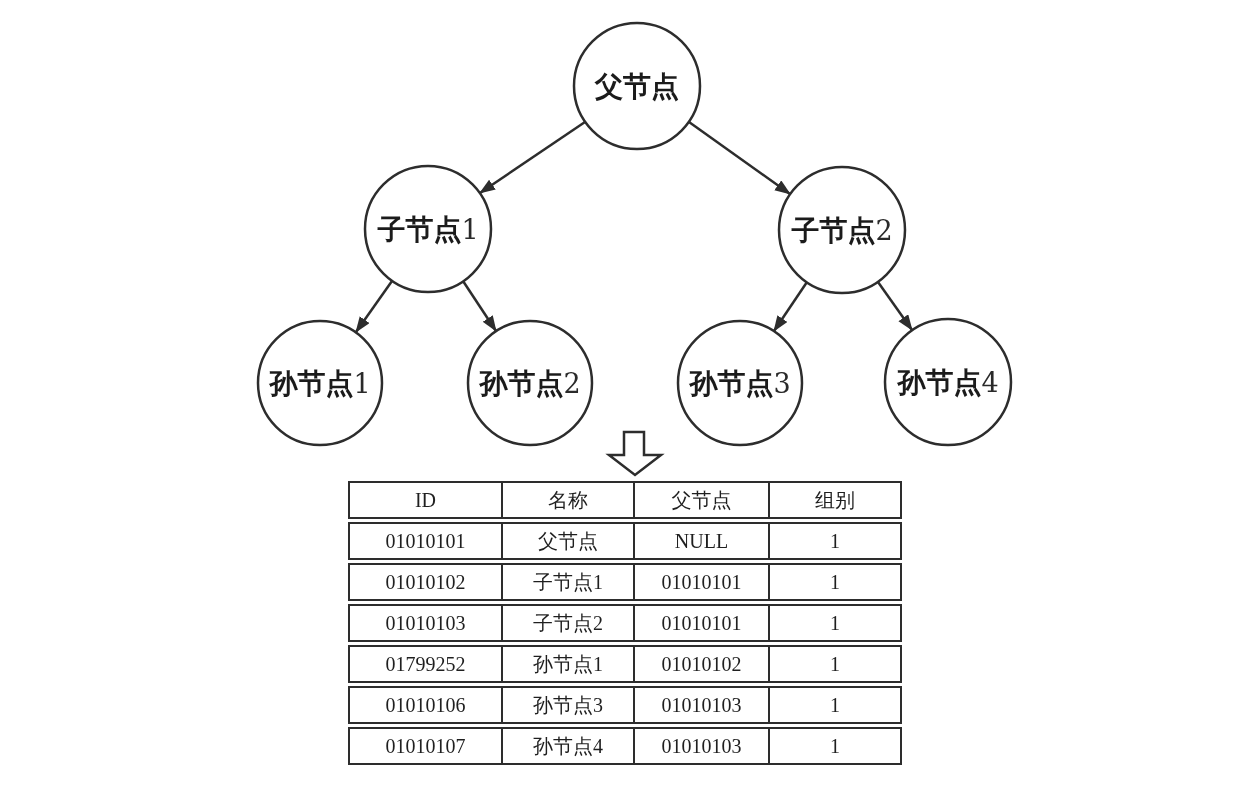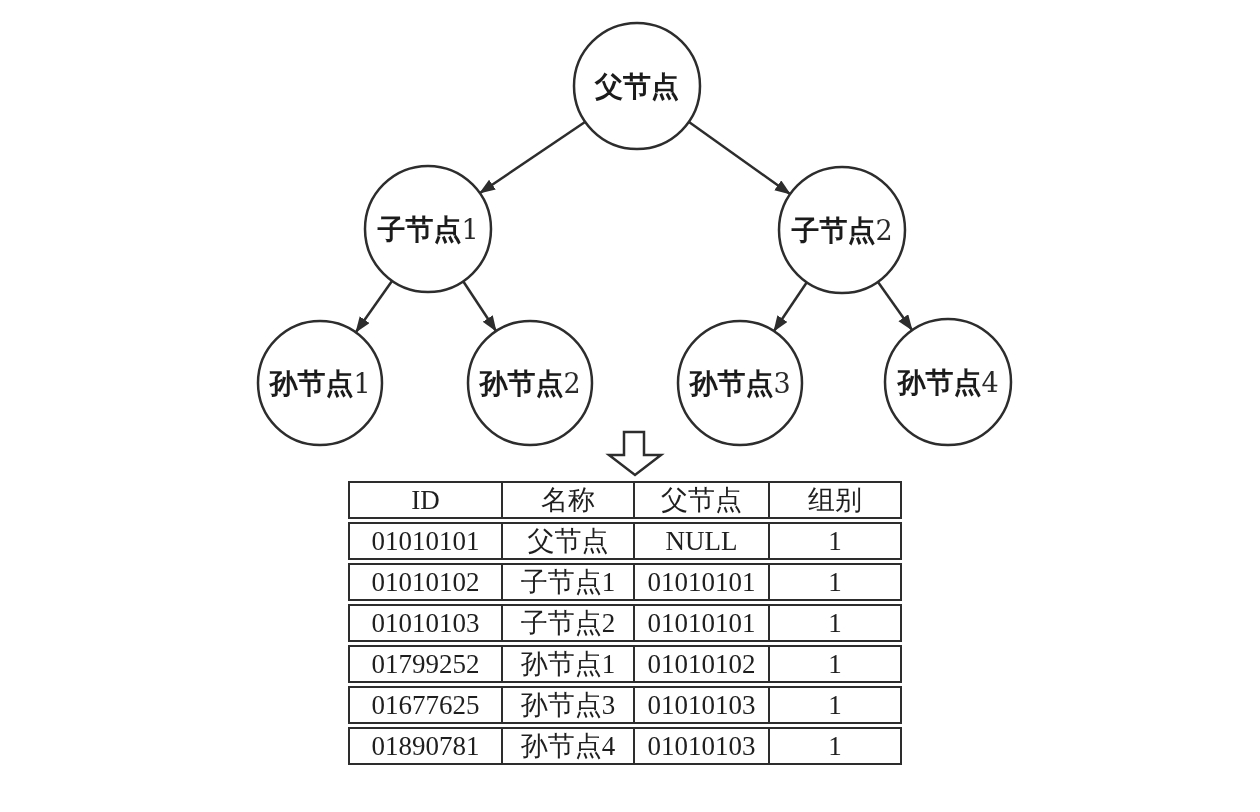--- a/index.html
+++ b/index.html
@@ -54,21 +54,21 @@
     left: 348px;
     top: 478px;
     width: 554px;
   }
   table.mapping {
     border-collapse: separate;
     border-spacing: 0 3px;
     table-layout: fixed;
     width: 554px;
     font-family: "Liberation Serif", serif;
-    font-size: 27px;
+    font-size: 20px;
     color: #1f1f1f;
   }
   table.mapping th,
   table.mapping td {
     border: 2px solid #2d2d2d;
     height: 34px;
     line-height: 34px;
     padding: 0;
     text-align: center;
     font-weight: 400;
@@ -173,27 +173,27 @@
           <td>01010101</td>
           <td>1</td>
         </tr>
         <tr>
           <td>01799252</td>
           <td>孙节点1</td>
           <td>01010102</td>
           <td>1</td>
         </tr>
         <tr>
-          <td>01677625</td>
+          <td>01010106</td>
           <td>孙节点3</td>
           <td>01010103</td>
           <td>1</td>
         </tr>
         <tr>
-          <td>01890781</td>
+          <td>01010107</td>
           <td>孙节点4</td>
           <td>01010103</td>
           <td>1</td>
         </tr>
       </tbody>
     </table>
   </div>
 
 </div>
 

